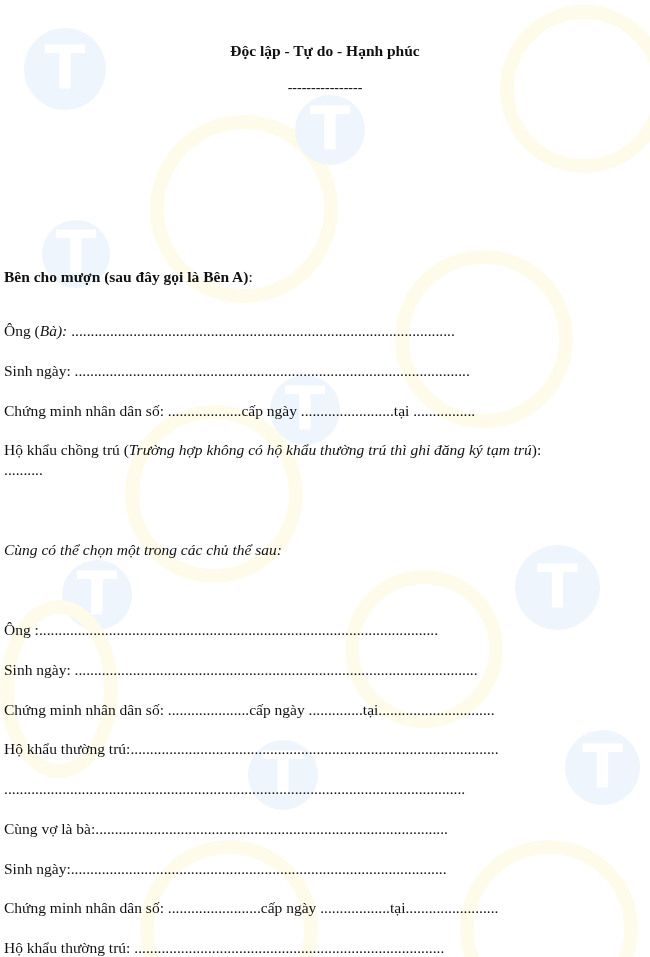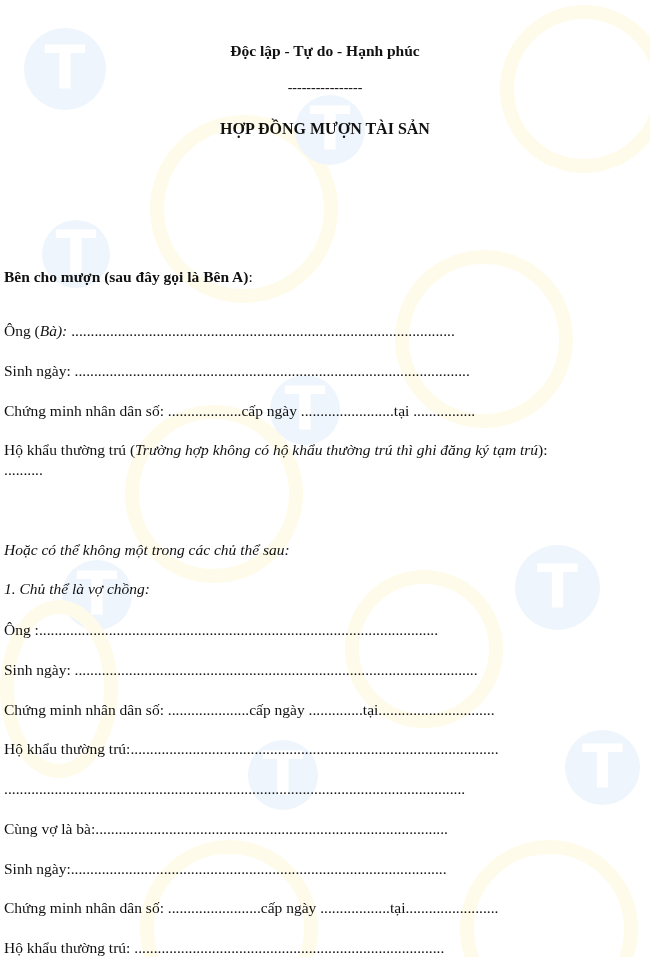--- a/index.html
+++ b/index.html
@@ -84,41 +84,39 @@
 <div class="wm wm-yellow" style="left:0px;top:600px;width:90px;height:150px;"></div>
 <div class="wm wm-blue" style="left:248px;top:740px;width:70px;height:70px;"></div>
 <div class="wm wm-blue" style="left:565px;top:730px;width:75px;height:75px;"></div>
 <div class="wm wm-yellow" style="left:140px;top:840px;width:150px;height:150px;"></div>
 <div class="wm wm-yellow" style="left:460px;top:840px;width:150px;height:150px;"></div>
 
 <div class="page">
 
   <div class="line center b" style="top:42px;font-size:15.5px;text-align:center;">Độc lập - Tự do - Hạnh phúc</div>
   <div class="line center" style="top:80px;font-size:14px;">----------------</div>
-  <div class="line center b" style="top:120px;font-size:16px;">HỢP ĐỒNG MƯỢN TÀI SẢN</div>
 
 
   <div class="line" style="top:268px;">
     <span class="b">Bên cho mượn (sau đây gọi là Bên A)</span><span>:</span>
   </div>
 
   <div class="line" style="top:322px;">
     <span>Ông (</span><span class="i">Bà):</span><span> ...................................................................................................</span>
   </div>
 
   <div class="line" style="top:362px;">Sinh ngày: ......................................................................................................</div>
   <div class="line" style="top:402px;">Chứng minh nhân dân số: ...................cấp ngày ........................tại ................</div>
 
   <div class="para" style="top:440px;">
-    <span>Hộ khẩu thường trú (</span><span class="i">Trường hợp không có hộ khẩu thường trú thì ghi đăng ký tạm trú</span><span>):</span><br>
+    <span>Hộ khẩu chồng trú (</span><span class="i">Trường hợp không có hộ khẩu thường trú thì ghi đăng ký tạm trú</span><span>):</span><br>
     <span>..........</span>
   </div>
 
-  <div class="line i" style="top:541px;">Hoặc có thể không một trong các chủ thể sau:</div>
-  <div class="line i" style="top:580px;">1. Chủ thể là vợ chồng:</div>
+  <div class="line i" style="top:541px;">Cùng có thể chọn một trong các chủ thể sau:</div>
 
   <div class="line" style="top:621px;">Ông :.......................................................................................................</div>
   <div class="line" style="top:661px;">Sinh ngày: ........................................................................................................</div>
   <div class="line" style="top:701px;">Chứng minh nhân dân số: .....................cấp ngày ..............tại..............................</div>
   <div class="line" style="top:740px;">Hộ khẩu thường trú:...............................................................................................</div>
   <div class="line" style="top:780px;">.......................................................................................................................</div>
 
   <div class="line" style="top:820px;">Cùng vợ là bà:...........................................................................................</div>
   <div class="line" style="top:860px;">Sinh ngày:.................................................................................................</div>
   <div class="line" style="top:899px;">Chứng minh nhân dân số: ........................cấp ngày ..................tại........................</div>

